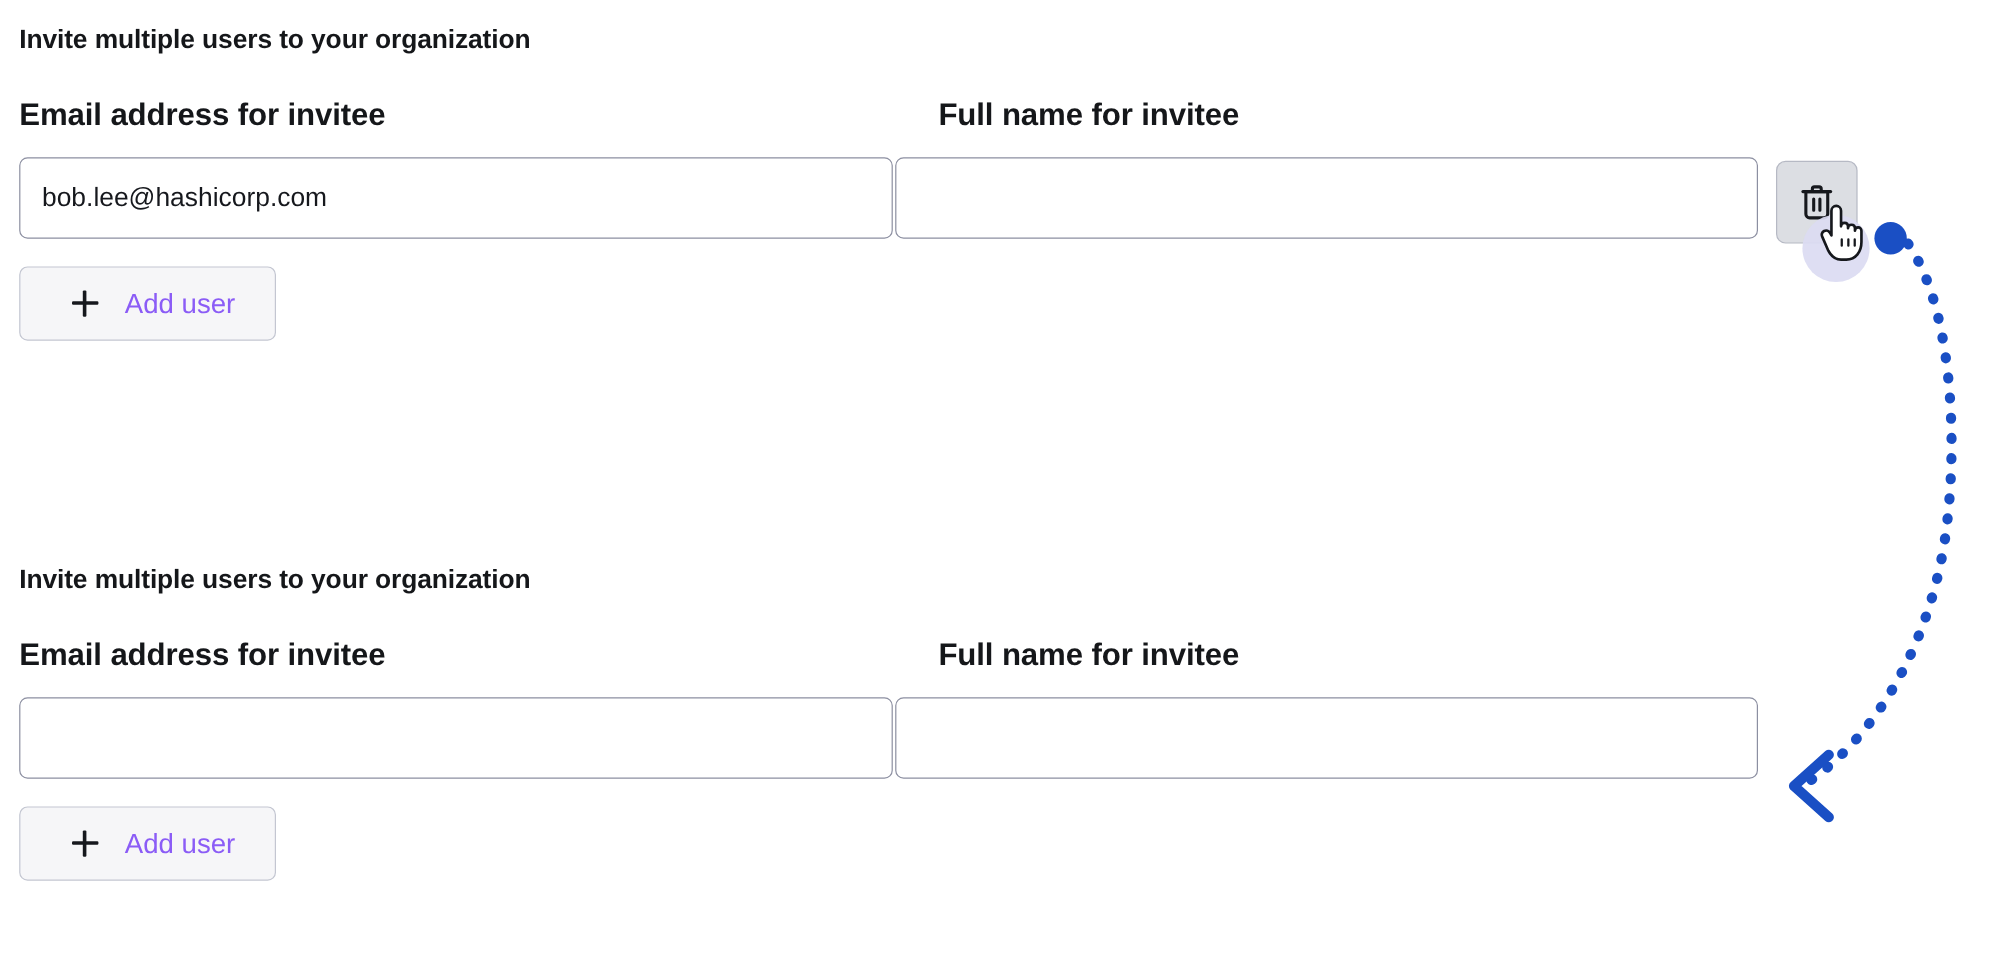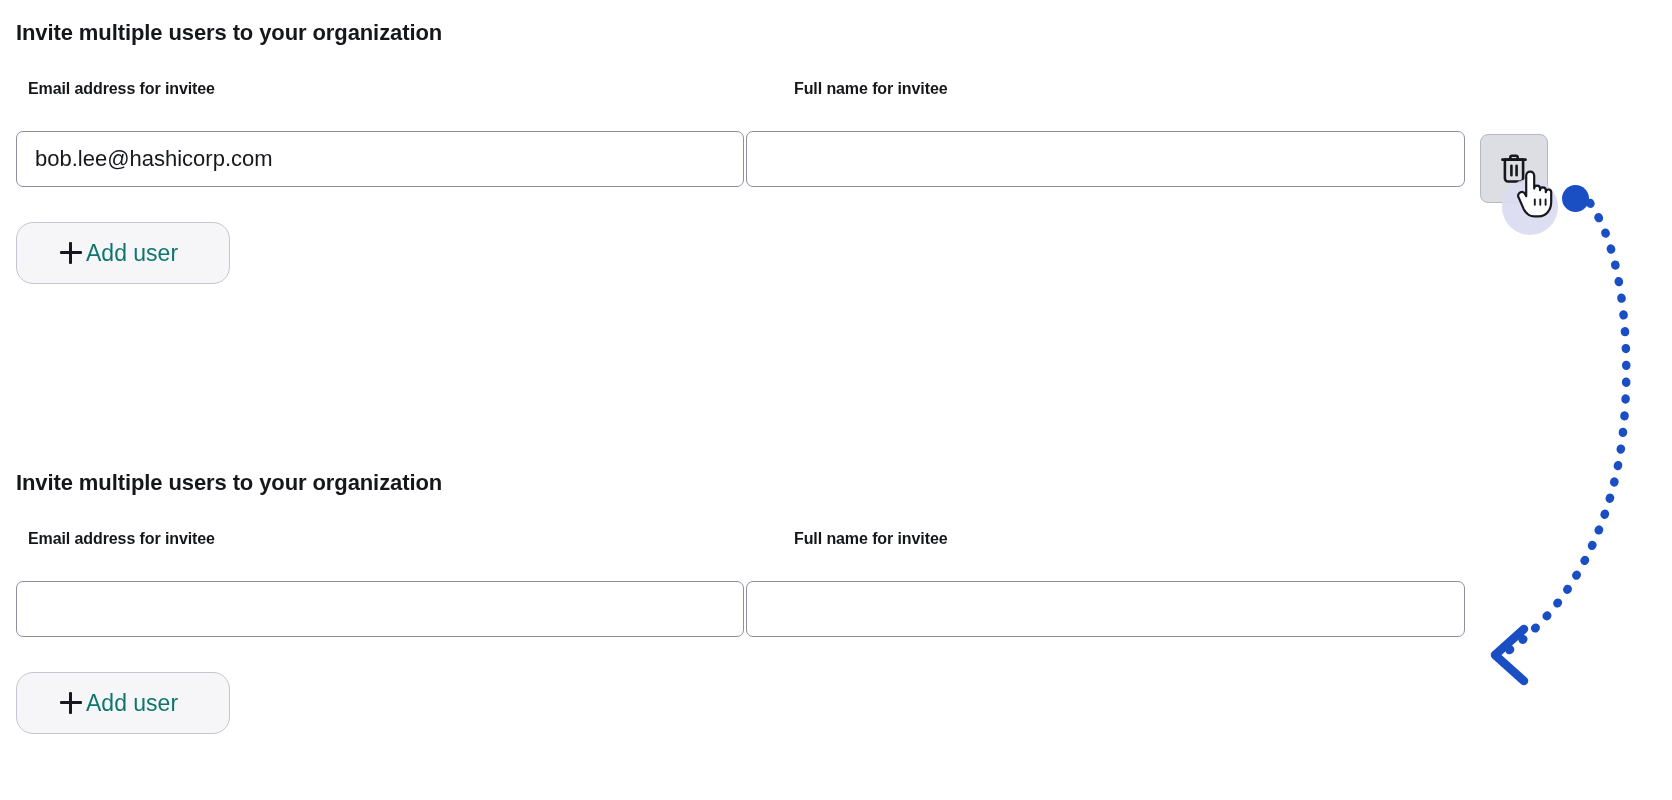--- a/index.html
+++ b/index.html
@@ -38,34 +38,33 @@
     font-size: 22px;
     font-weight: bold;
     letter-spacing: -0.1px;
     color: #15171a;
     white-space: nowrap;
   }
 
   .field-label {
     position: absolute;
     top: 80px;
-    font-size: 16px;
+    font-size: 26px;
     font-weight: bold;
     letter-spacing: -0.1px;
     color: #15171a;
     white-space: nowrap;
-    margin-left: 12px;
   }
   .label-email { left: 16px; }
   .label-name  { left: 782px; }
 
   .text-input {
     position: absolute;
     top: 131px;
-    height: 56px;
+    height: 68px;
     box-sizing: border-box;
     border: 1.6px solid #8c8fa1;
     border-radius: 7px;
     background: #ffffff;
     font-family: "Liberation Sans", sans-serif;
     font-size: 22px;
     color: #16181d;
     padding: 0 18px;
     outline: none;
   }
@@ -94,29 +93,29 @@
 
   
   .add-user-btn {
     position: absolute;
     left: 16px;
     top: 222px;
     width: 214px;
     height: 62px;
     box-sizing: border-box;
     border: 1.5px solid #c3c6d1;
-    border-radius: 17px;
+    border-radius: 7px;
     background: #f6f6f8;
     display: flex;
     align-items: center;
-    gap: 4px;
+    gap: 22px;
     padding-left: 43px;
     font-family: "Liberation Sans", sans-serif;
     font-size: 23px;
-    color: #0f766e;
+    color: #8b5cf6;
     cursor: pointer;
   }
   .plus-icon {
     display: inline-block;
     width: 22px;
     height: 22px;
     position: relative;
     flex: none;
   }
   .plus-icon::before,

